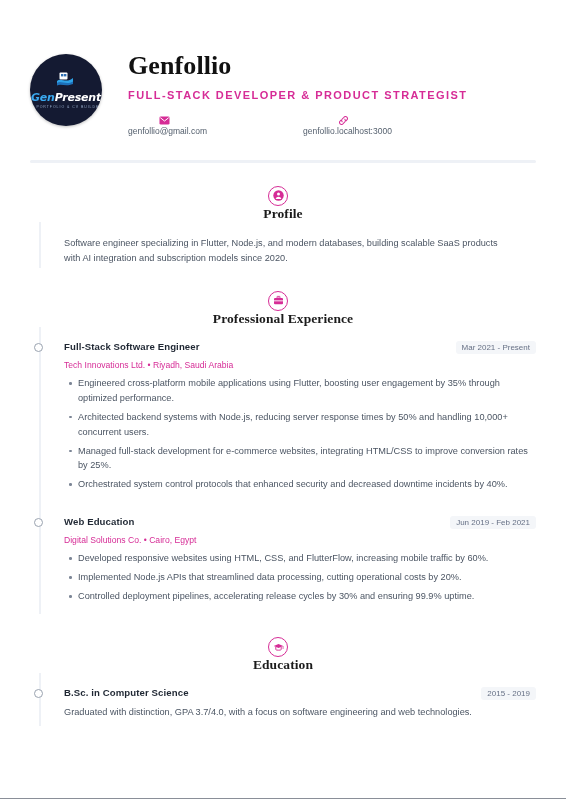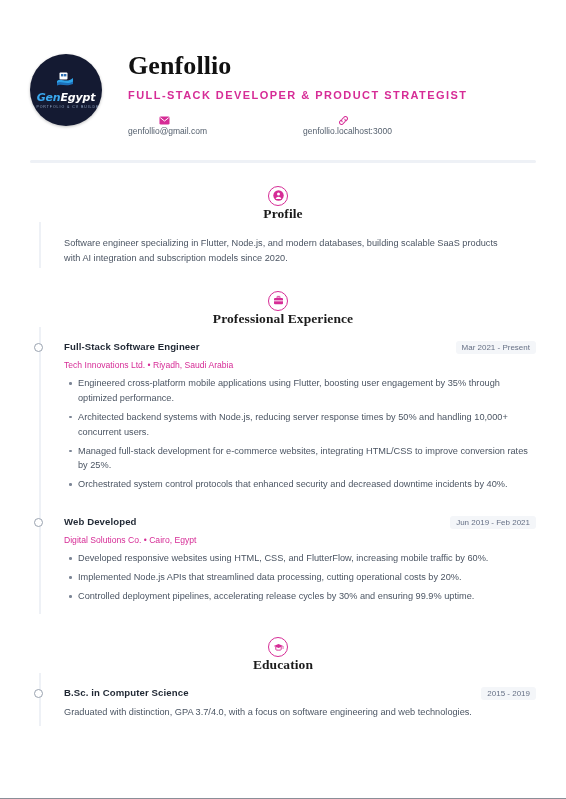--- a/index.html
+++ b/index.html
@@ -232,21 +232,21 @@
         <span class="logo-mark">
           <svg width="17" height="15" viewBox="0 0 17 15">
             <rect x="2.5" y="1.5" width="8" height="7" rx="1" fill="#ffffff"></rect>
             <rect x="4" y="3" width="2.4" height="2.4" fill="#2f6fb5"></rect>
             <rect x="7" y="3" width="2.4" height="2.4" fill="#2f6fb5"></rect>
             <path d="M0 10 C4 6 9 13 16 7 L16 11 C9 15.5 4 10 0 13 Z" fill="#2ea3e8"></path>
             <path d="M0 12 C4 9 9 14.5 16 10.5 L16 13 C9 16 4 12.5 0 14.5 Z" fill="#1d6fb8"></path>
           </svg>
         </span>
         <span class="logo-word">
-          <span class="logo-gen">Gen</span><span class="logo-follio">Egypt</span>
+          <span class="logo-gen">Gen</span><span class="logo-follio">Present</span>
         </span>
         <span class="logo-sub">AI PORTFOLIO &amp; CV BUILDER</span>
       </div>
     </div>
 
     <div class="head-text">
       <div class="name">Genfollio</div>
       <div class="role">FULL-STACK DEVELOPER &amp; PRODUCT STRATEGIST</div>
 
       <div class="contacts">
@@ -314,21 +314,21 @@
           <li>Engineered cross-platform mobile applications using Flutter, boosting user engagement by 35% through optimized performance.</li>
           <li>Architected backend systems with Node.js, reducing server response times by 50% and handling 10,000+ concurrent users.</li>
           <li>Managed full-stack development for e-commerce websites, integrating HTML/CSS to improve conversion rates by 25%.</li>
           <li>Orchestrated system control protocols that enhanced security and decreased downtime incidents by 40%.</li>
         </ul>
       </div>
 
       <div class="entry">
         <span class="dot"></span>
         <div class="entry-top">
-          <span class="job-title">Web Developed</span>
+          <span class="job-title">Web Education</span>
           <span class="date-badge">Jun 2019 - Feb 2021</span>
         </div>
         <div class="org">Digital Solutions Co. • Cairo, Egypt</div>
         <ul class="bullets">
           <li>Developed responsive websites using HTML, CSS, and FlutterFlow, increasing mobile traffic by 60%.</li>
           <li>Implemented Node.js APIs that streamlined data processing, cutting operational costs by 20%.</li>
           <li>Controlled deployment pipelines, accelerating release cycles by 30% and ensuring 99.9% uptime.</li>
         </ul>
       </div>
 

